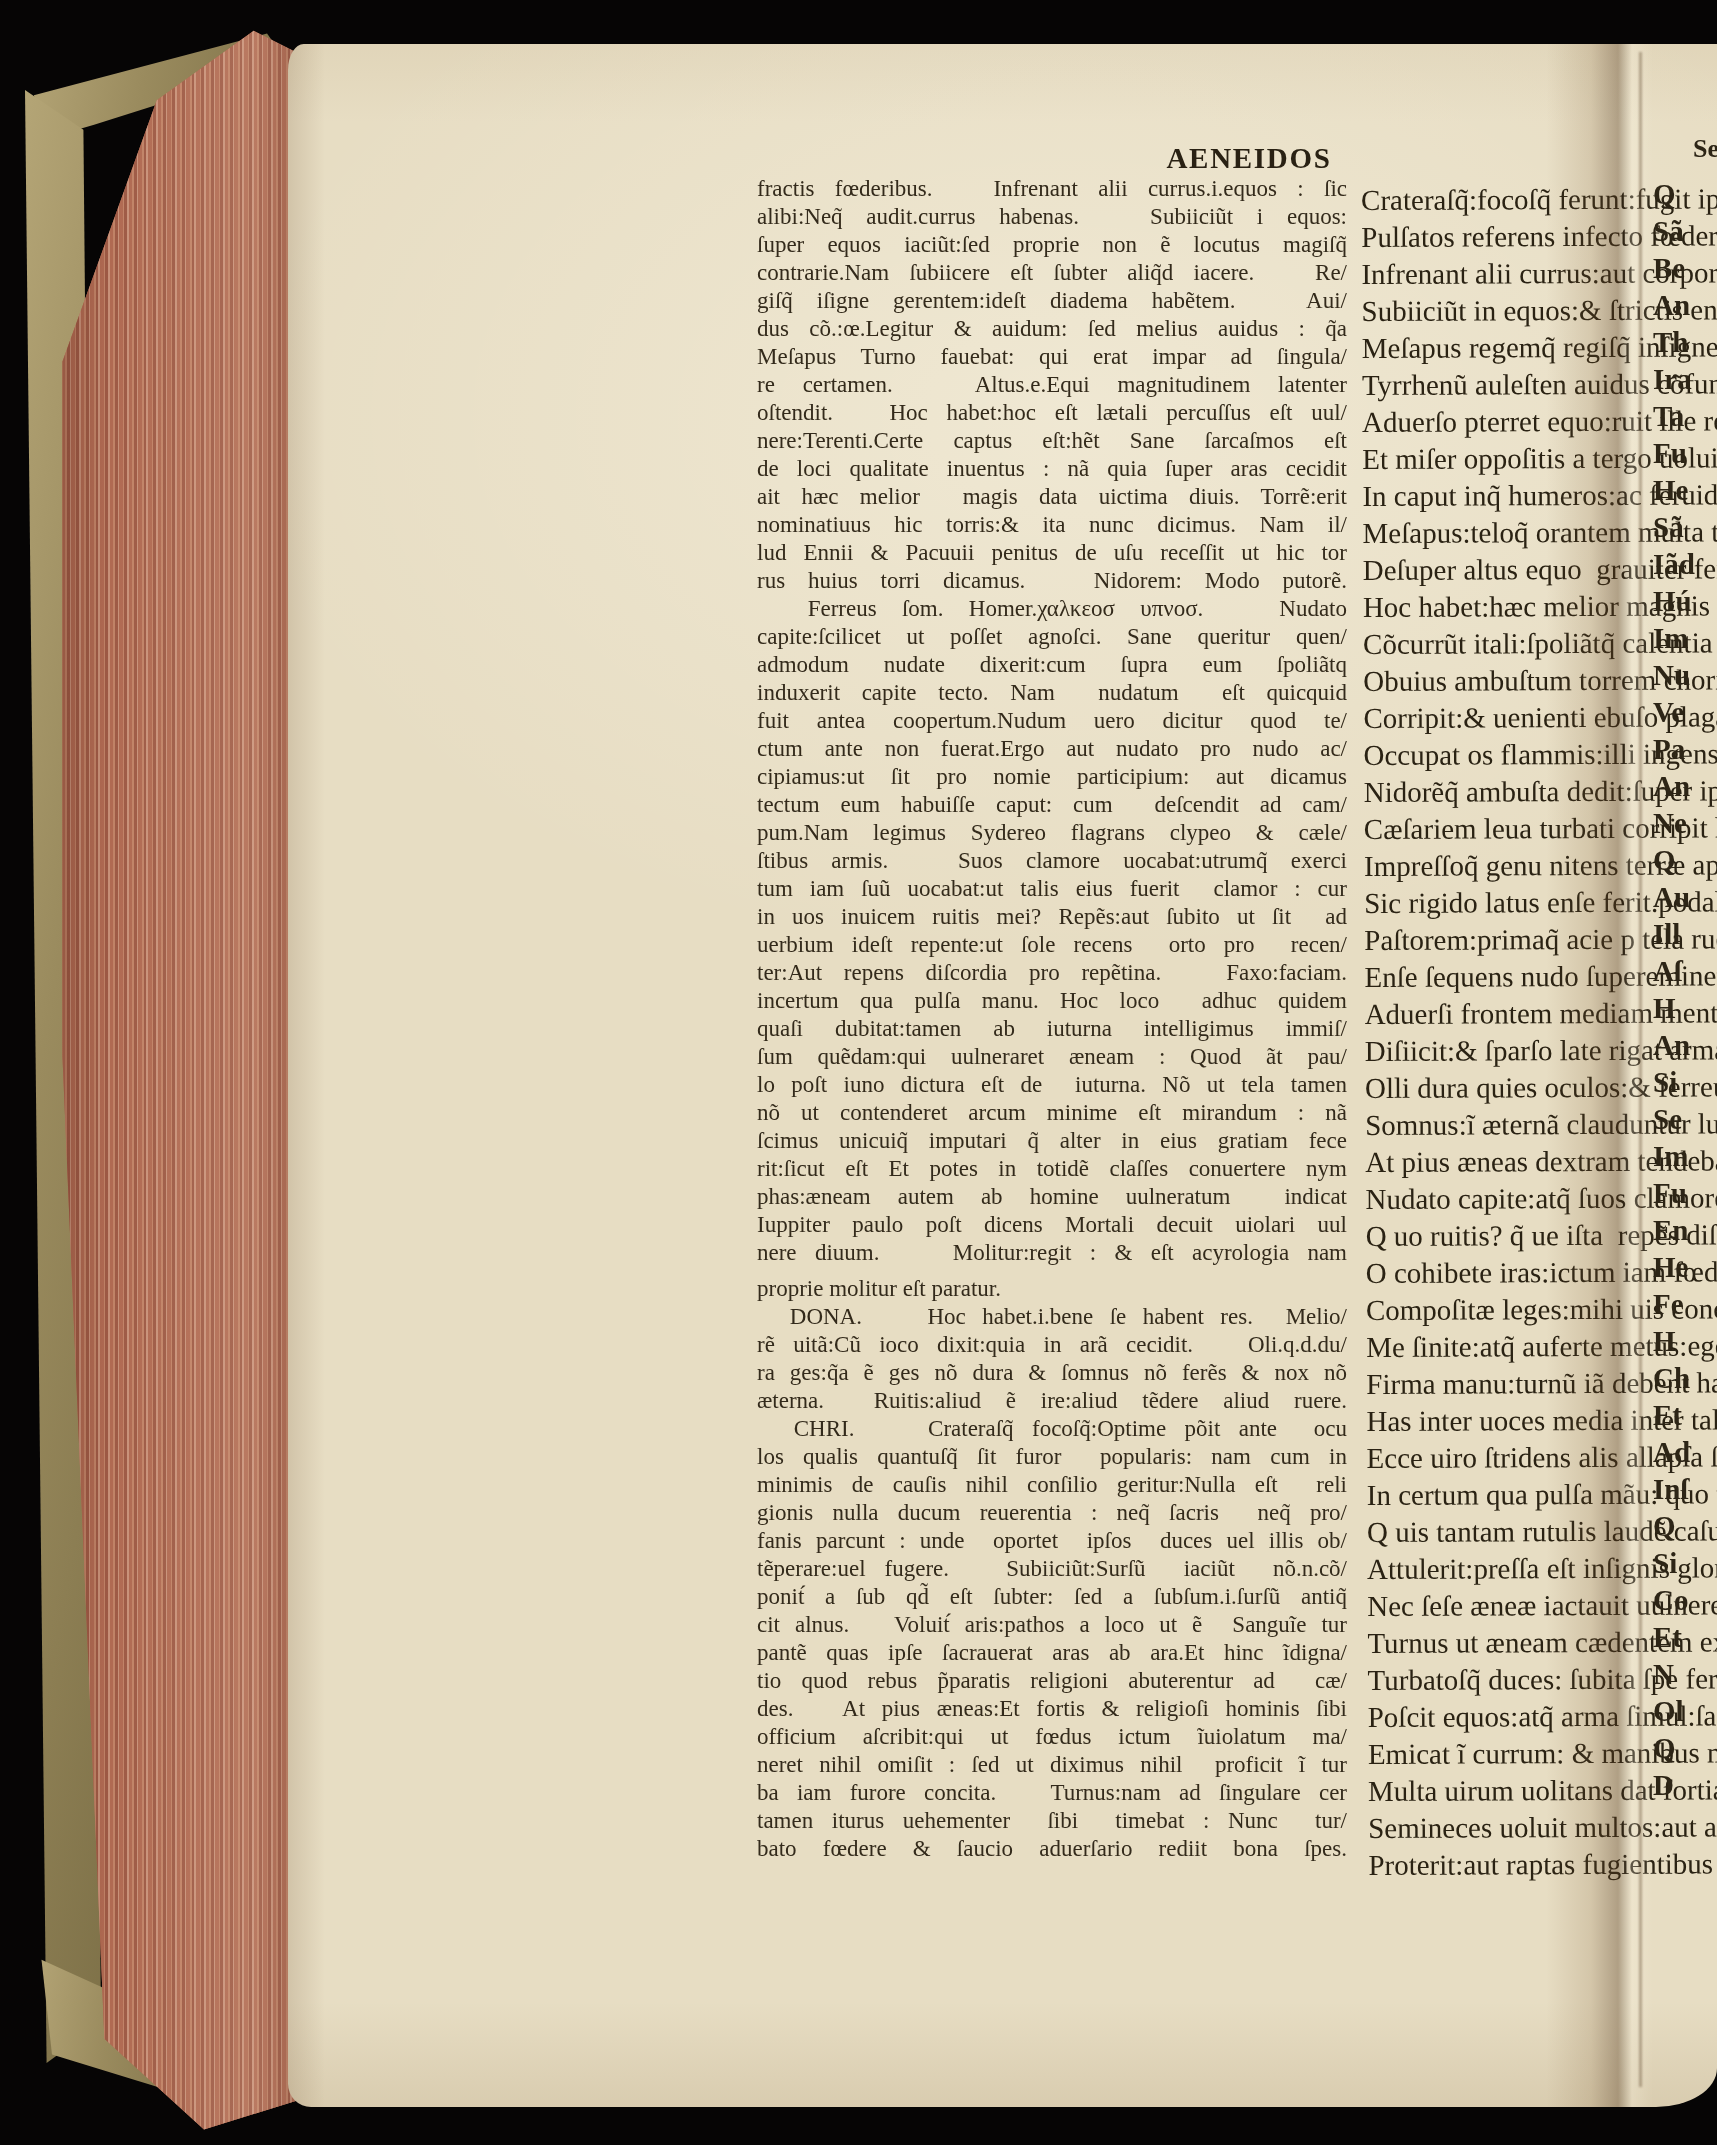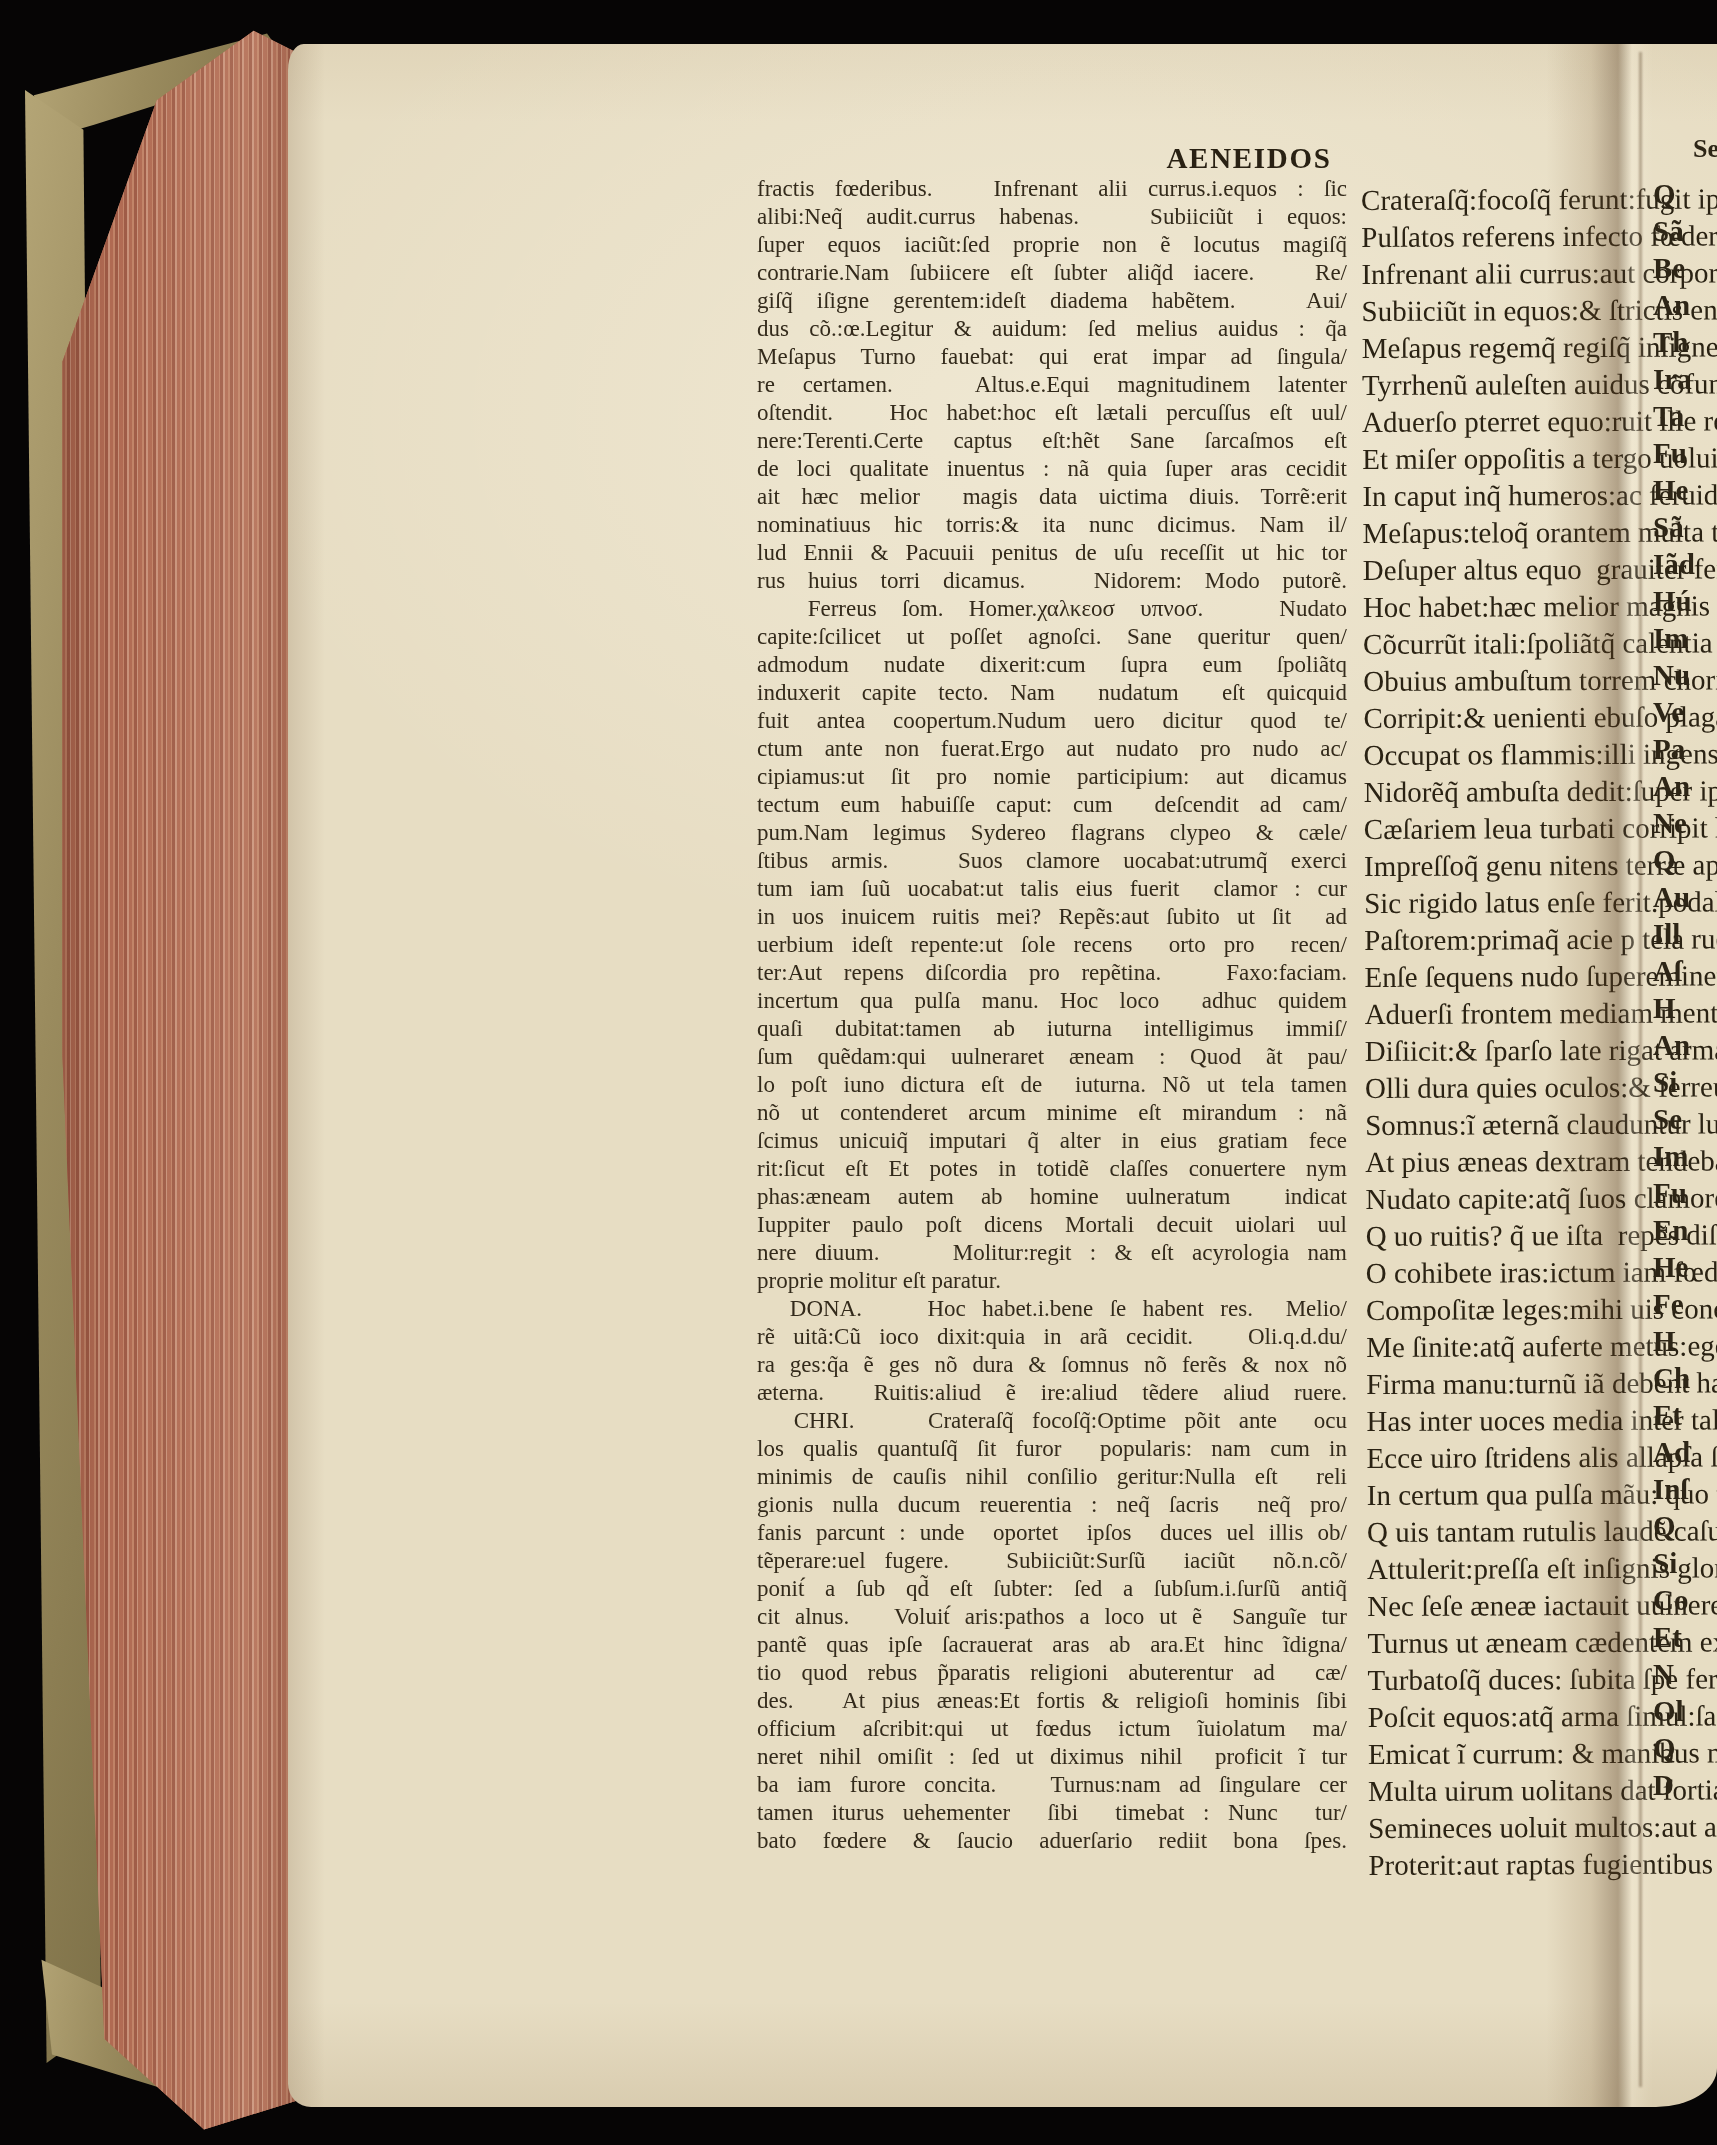--- a/index.html
+++ b/index.html
@@ -38,21 +38,21 @@
   #crease-line{position:absolute;left:1639px;top:52px;width:2.6px;height:2035px;
      background:rgba(78,52,26,.35);filter:blur(0.9px);}
   #running-header{position:absolute;left:865px;top:98px;width:192px;text-align:center;
      font-weight:bold;font-size:29px;letter-spacing:1.7px;color:#292113;}
   #facing-header-frag{position:absolute;left:1693px;top:134px;font-weight:bold;font-size:26px;color:#2d2516;}
 
   .textcol .line{white-space:pre-wrap;}
   #commentary{position:absolute;left:469px;top:131px;width:590px;
      font-size:23px;line-height:28px;color:#332a1b;}
   #commentary .line{text-align:justify;text-align-last:justify;height:28px;overflow:visible;}
-  #commentary .line:nth-child(40){text-align-last:left;}
+  #commentary .line:nth-child(40){text-align-last:left;margin-top:8px;}
 
   #verse{position:absolute;left:1073px;top:138px;width:576px;
      font-size:29px;line-height:37px;color:#2a2213;transform:rotate(-0.25deg);transform-origin:0 0;}
   #verse .line{height:37px;}
 
   #fragments{position:absolute;left:1653px;top:176px;width:65px;overflow:hidden;
      font-size:29px;line-height:37px;color:#2d2516;font-weight:600;}
   #fragments .line{height:37px;white-space:nowrap;}
 </style>
 </head>

